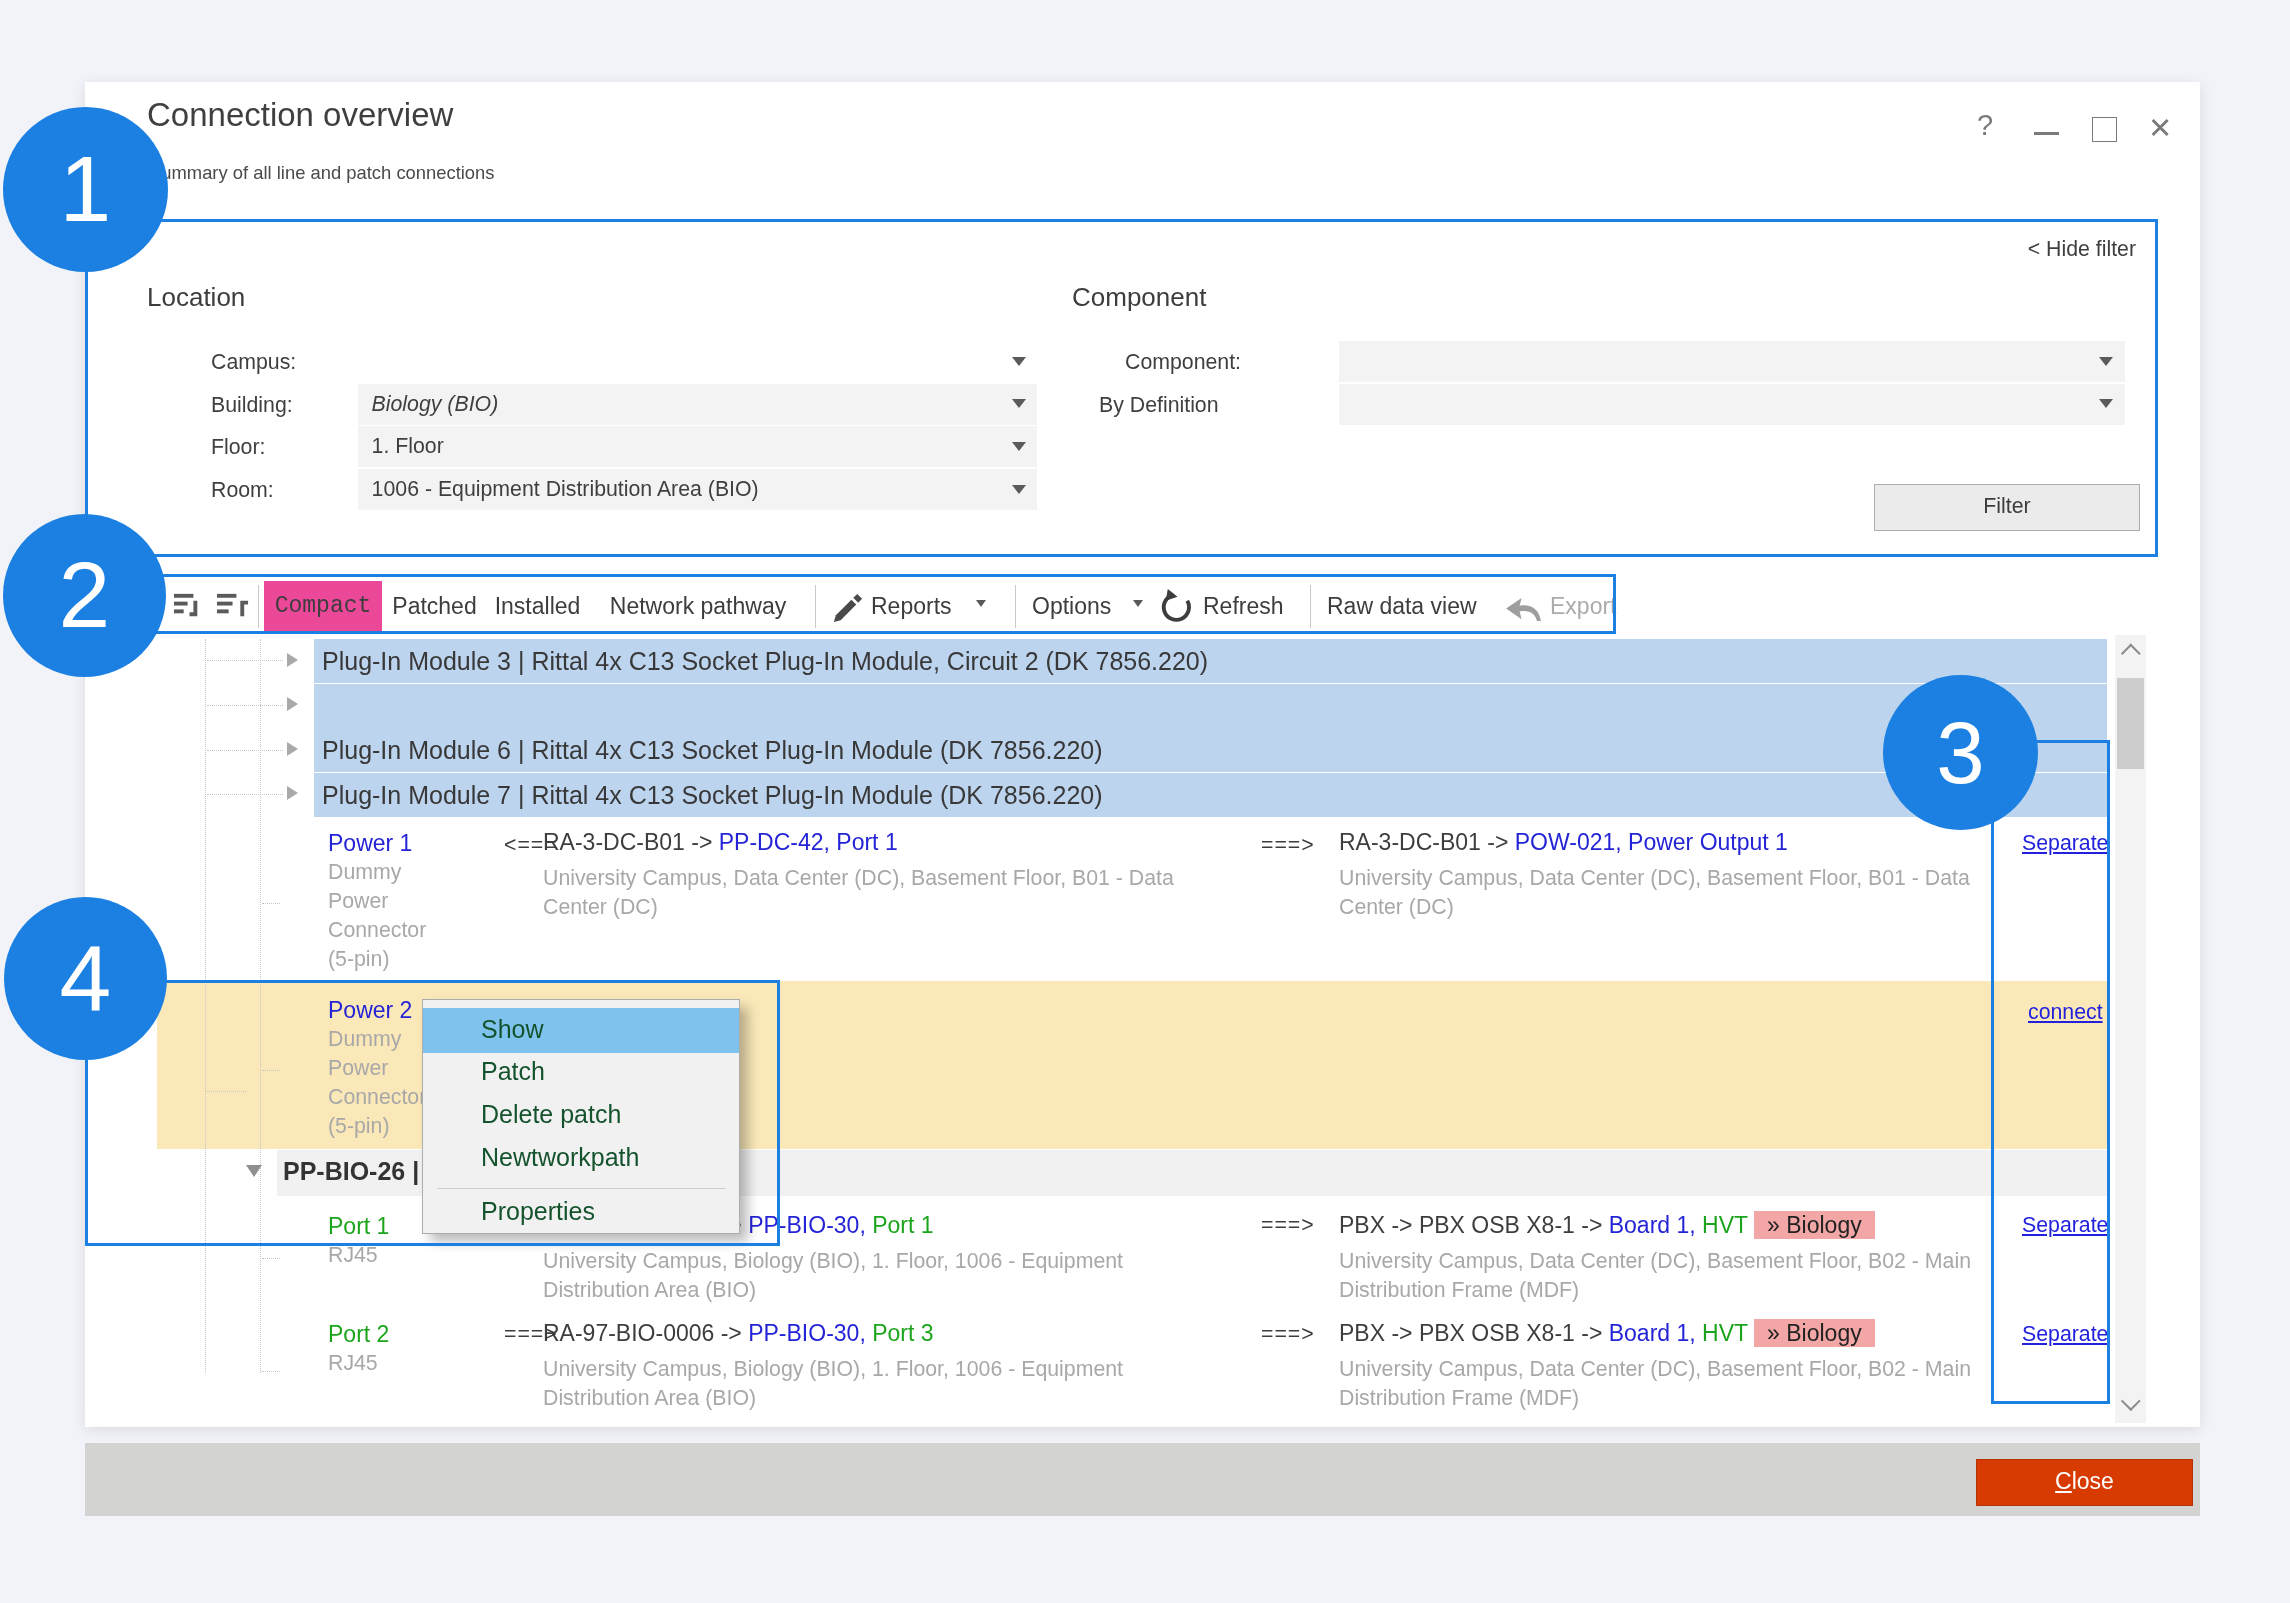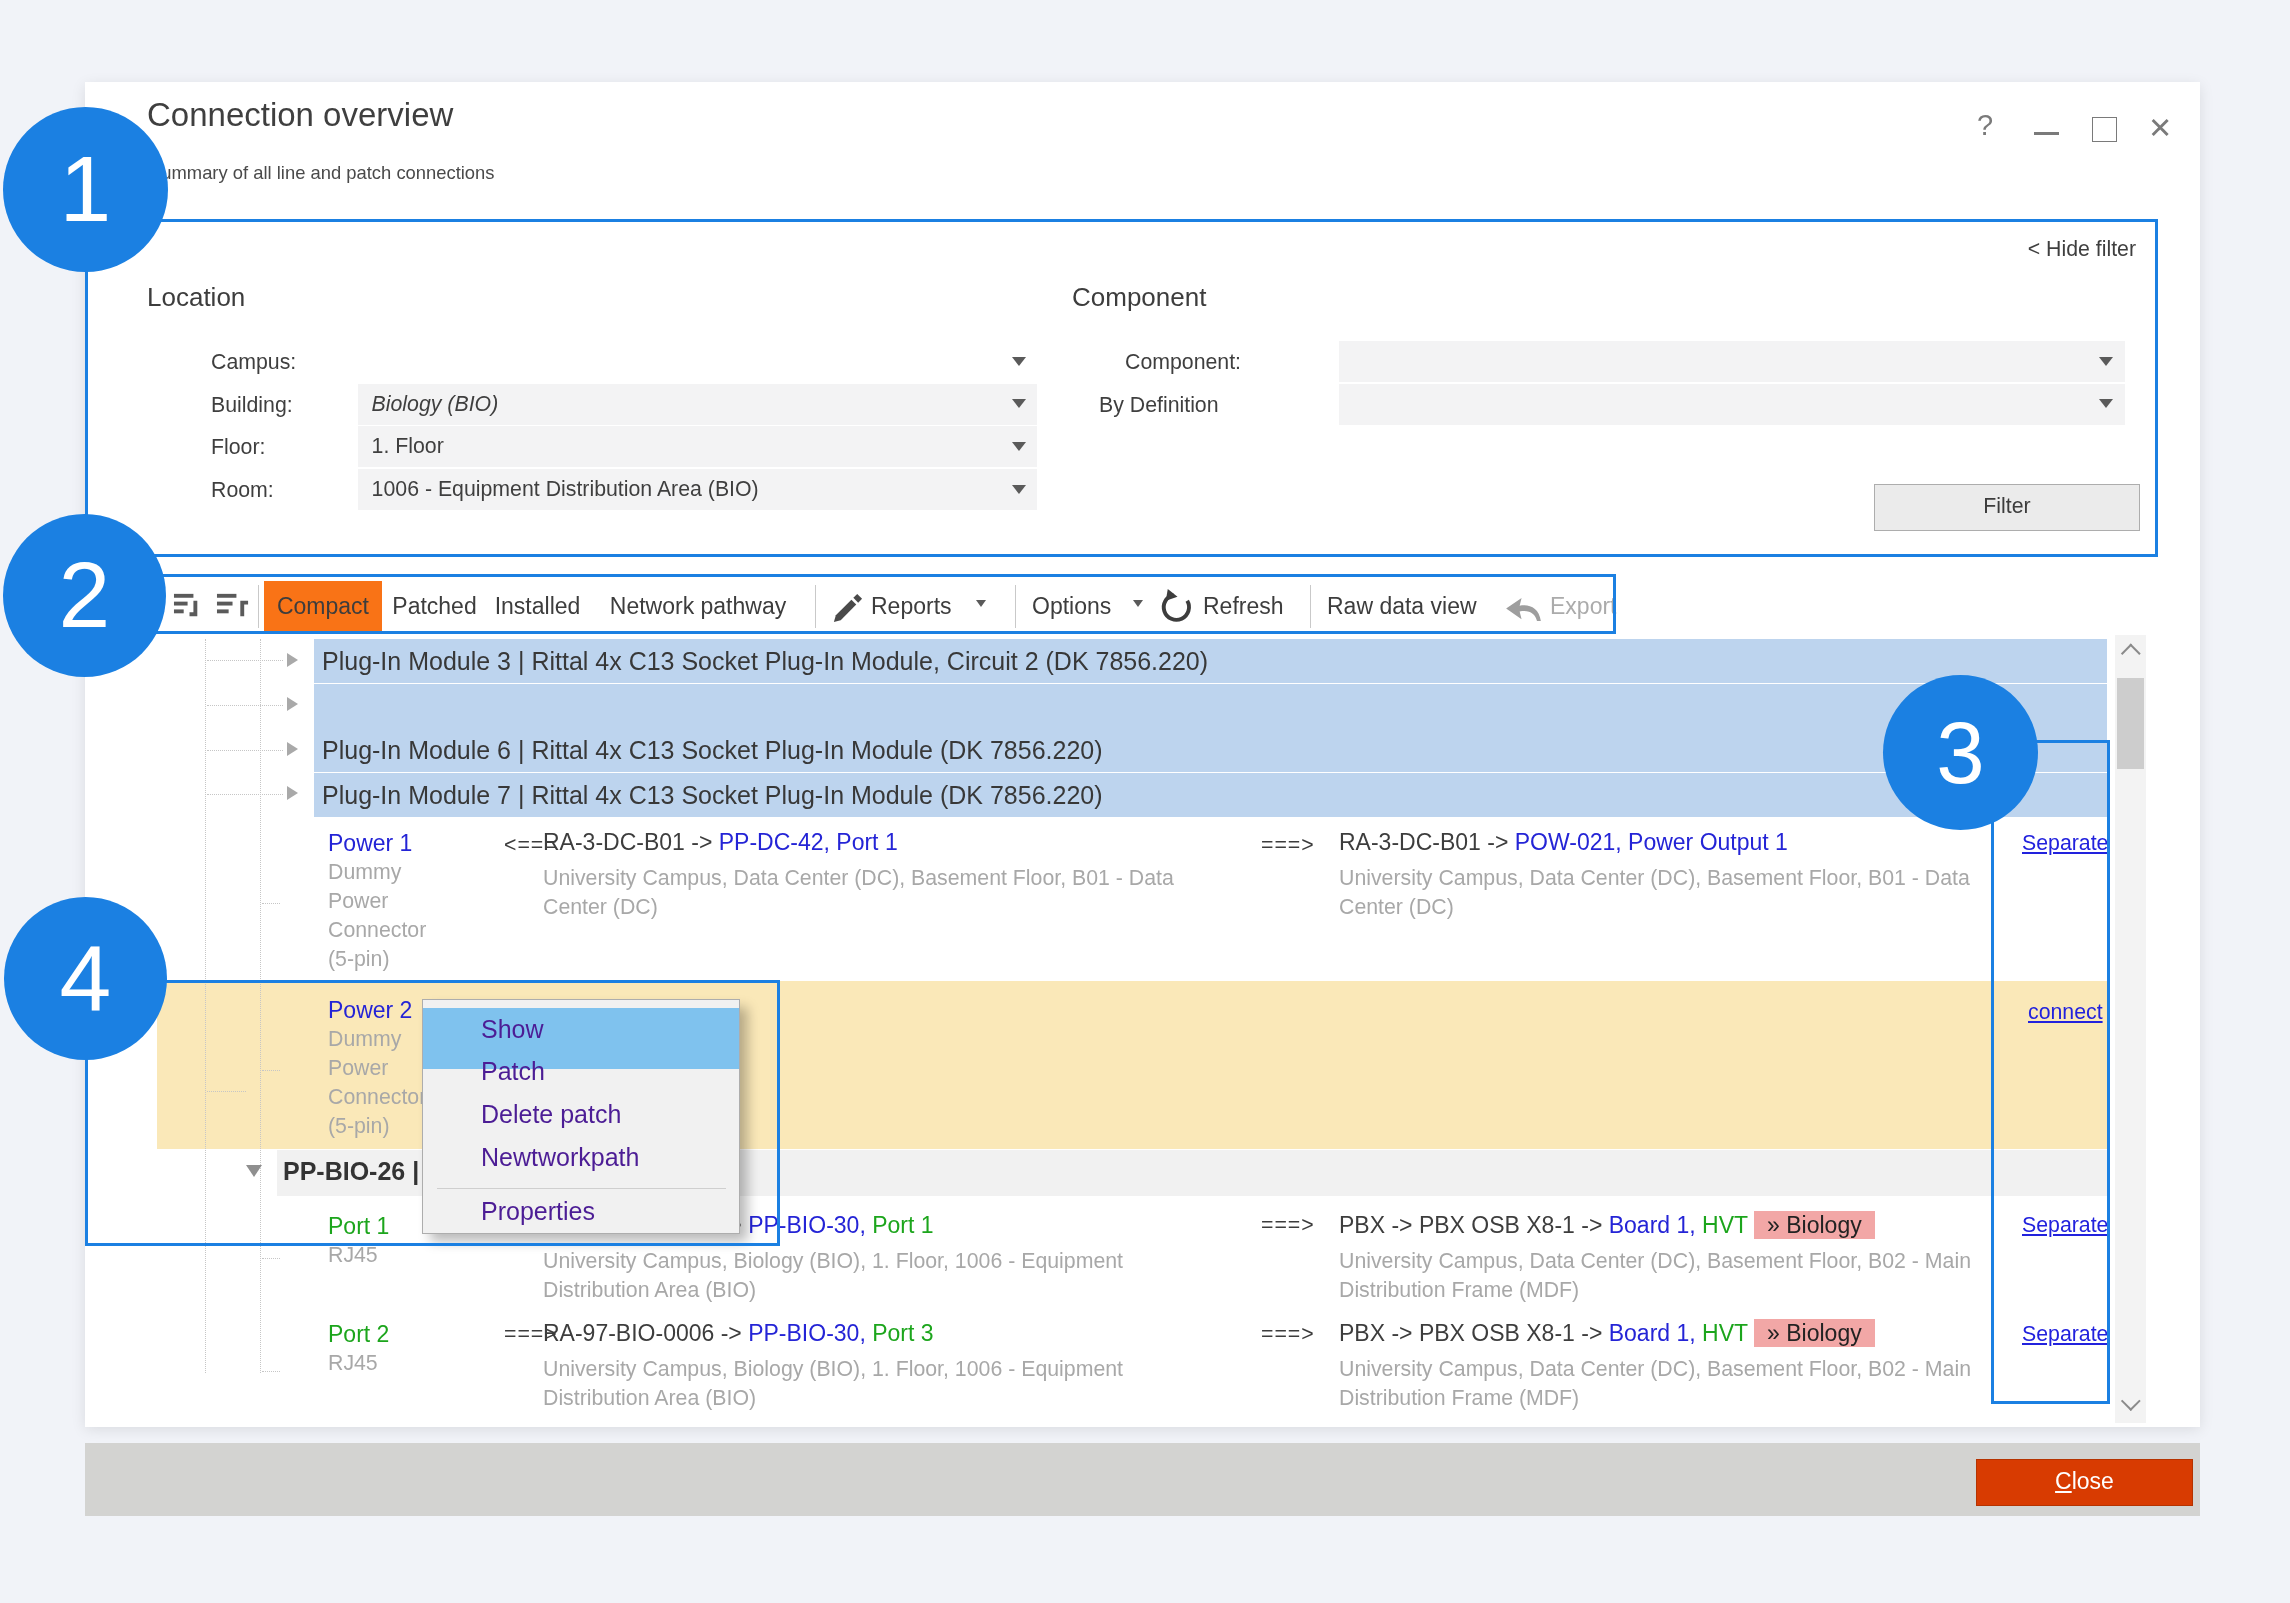--- a/index.html
+++ b/index.html
@@ -9,21 +9,21 @@
   .dialog{position:absolute;left:85px;top:82px;width:2115px;height:1345px;background:#FFFFFF;box-shadow:0 2.9px 13.6px rgba(0,0,0,.10);}
   .title{font-size:33px;color:#3F3F3F;}
   .subtitle{font-size:18.4px;color:#4A4A4A;}
   .winbtn{color:#7A7A7A;cursor:default;}
   .heading{font-size:26px;color:#3D3D3D;}
   .lbl{font-size:21.3px;color:#3F3F3F;}
   .field{background:#F3F3F4;height:41px;line-height:41px;font-size:21.3px;color:#3F3F3F;padding-left:13.6px;box-sizing:border-box;}
   .caret{width:0;height:0;border-left:7.8px solid transparent;border-right:7.8px solid transparent;border-top:9.7px solid #5A5A5A;}
   .btn-filter{background:#EBEBEB;border:1px solid #ADADAD;font-size:21.3px;color:#3D3D3D;text-align:center;line-height:43px;}
   .tab{height:50px;line-height:50px;font-size:23px;color:#3D3D3D;text-align:center;}
-  .tab-active{background:#f97316;}
+  .tab-active{background:#ec4899;font-family:Liberation Mono, monospace;}
   .tsep{width:1px;background:#C9C9C9;}
   .link{font-size:21.3px;color:#2222DD;text-decoration:underline;}
   .rowtxt{font-size:25px;color:#383838;line-height:44px;white-space:nowrap;}
   .blue-row{background:#BDD4EE;}
   .yellow-row{background:#FAE8B8;}
   .tri-right{width:0;height:0;border-left:11.6px solid #A9A9A9;border-top:7.8px solid transparent;border-bottom:7.8px solid transparent;}
   .tri-down{width:0;height:0;border-top:12.6px solid #8F8F8F;border-left:8.7px solid transparent;border-right:8.7px solid transparent;}
   .cell-label{font-size:23px;line-height:29px;}
   .node-blue{color:#2424D6;}
   .node-green{color:#1CA51C;}
@@ -41,21 +41,21 @@
   .thumb{background:#CDCDCD;}
   .chev{width:11.6px;height:11.6px;border:solid #8A8A8A;border-width:0 2.9px 2.9px 0;}
   .chev-up{transform:rotate(-135deg);}
   .chev-down{transform:rotate(45deg);}
   .footer{background:#D3D3D1;}
   .btn-close{background:#D83B01;border:1px solid #B53300;color:#FFF;font-size:23px;text-align:center;line-height:43px;}
   .uline{text-decoration:underline;}
   .callout-box{border:3.9px solid #1B80E2;z-index:10;pointer-events:none;}
   .callout-circle{border-radius:50%;background:#1B80E2;color:#FFF;display:flex;align-items:center;justify-content:center;font-size:93px;z-index:11;}
   .menu{position:absolute;left:422px;top:999px;width:316px;height:233px;background:#F1F1F1;border:1px solid #ADADAD;box-shadow:7.8px 7.8px 11.6px rgba(0,0,0,.28);z-index:7;}
-  .menu-item{position:absolute;left:0;width:100%;height:61px;line-height:43px;font-size:25px;color:#4c1d95;padding-left:58px;box-sizing:border-box;}
+  .menu-item{position:absolute;left:0;width:100%;height:45px;line-height:43px;font-size:25px;color:#14532d;padding-left:58px;box-sizing:border-box;}
   .menu-hl{background:#7FC2EE;}
   .menu-sep{position:absolute;left:13.6px;width:289px;border-top:1px solid #CFCFCF;}
 </style>
 </head>
 <body>
 
 <div class="stage">
 
   <div class="dialog">
 

